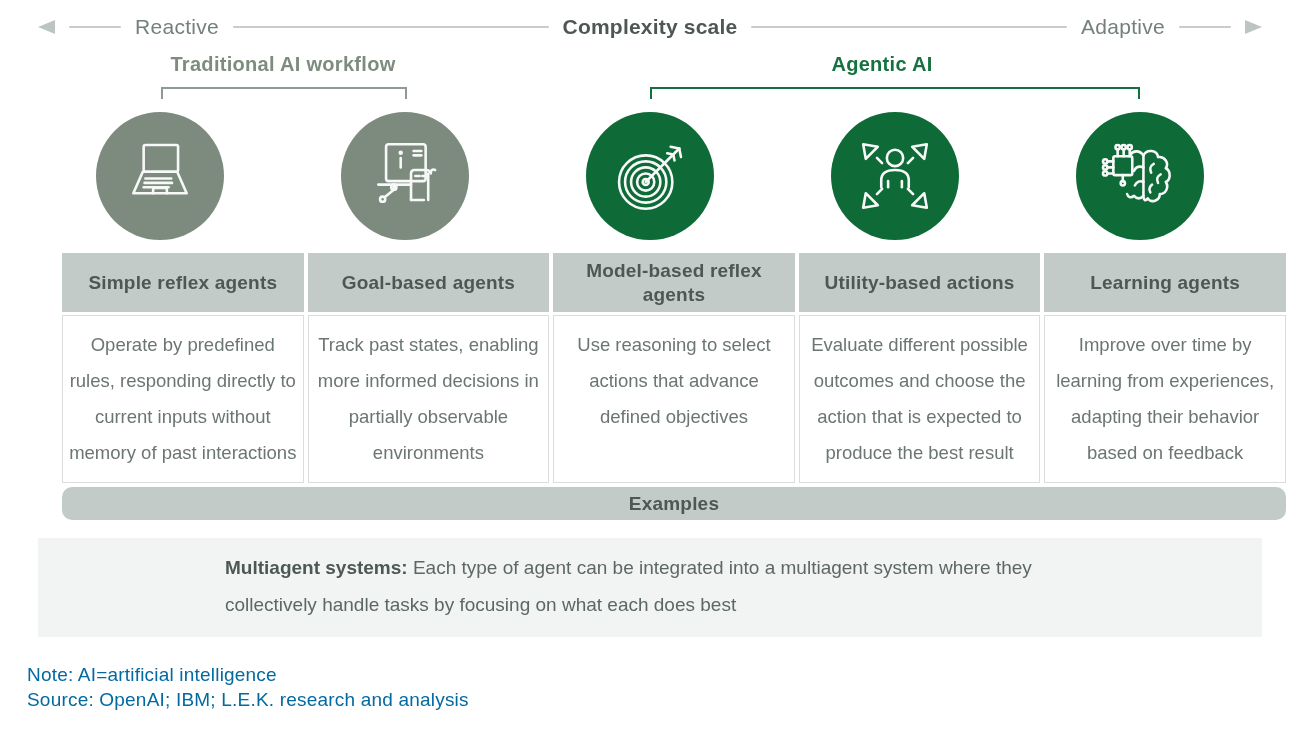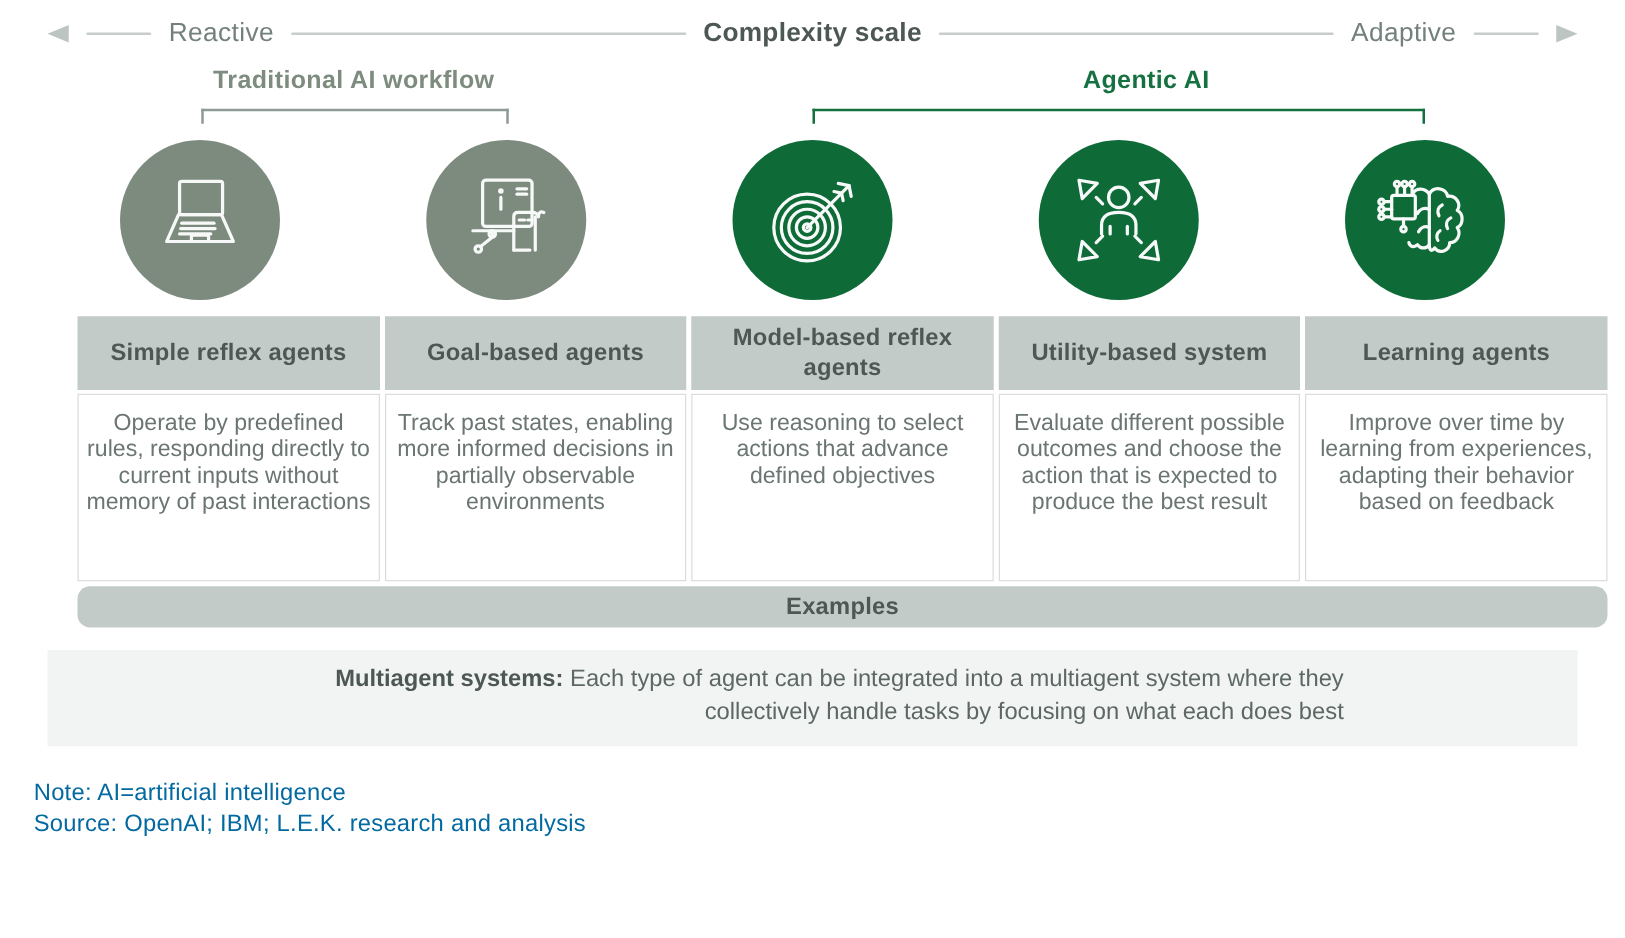--- a/index.html
+++ b/index.html
@@ -19,21 +19,21 @@
   .arrowhead{width:0;height:0;border-top:7px solid transparent;border-bottom:7px solid transparent;}
   .arrowhead.left{border-right:17px solid #bdc5c2;}
   .arrowhead.right{border-left:17px solid #bdc5c2;}
   .scale-label{font-size:21px;color:#73807c;letter-spacing:.3px;}
   .scale-title{font-size:21px;font-weight:bold;color:#4d5855;letter-spacing:.2px;}
 
   
   .groups{position:absolute;left:38px;top:0;width:1224px;height:253px;pointer-events:none;}
   .group-label{position:absolute;top:53px;text-align:center;font-weight:bold;font-size:20px;letter-spacing:.3px;}
   .group-label.trad{left:0;width:490px;color:#7d8c7e;}
-  .group-label.agentic{left:512px;width:734px;color:#15713f;}
+  .group-label.agentic{left:477px;width:734px;color:#15713f;}
   .bracket{position:absolute;top:87px;height:12px;border:2px solid;border-bottom:none;box-sizing:border-box;}
   .bracket.trad{left:123px;width:246px;border-color:#8e9b94;}
   .bracket.agentic{left:612px;width:490px;border-color:#157040;}
 
   
   .icons-row{position:absolute;top:112px;left:38px;width:1224px;display:flex;}
   .icon-col{flex:1;display:flex;justify-content:center;}
   .circle{width:128px;height:128px;border-radius:50%;display:flex;align-items:center;justify-content:center;}
   .circle.sage{background:#7d8b7f;}
   .circle.green{background:#0e6b38;}
@@ -45,36 +45,36 @@
   .table{margin:0 34px;width:1224px;padding-left:28px;}
   .grid-row{display:flex;gap:4px;}
   .cell{flex:1;box-sizing:border-box;text-align:center;}
   .header-cell{
     background:#c2cbc8;color:#4d5855;font-weight:bold;font-size:19px;line-height:24px;
     min-height:59px;display:flex;align-items:center;justify-content:center;padding:4px 10px;
     letter-spacing:.2px;
   }
   .desc-row{margin-top:3px;}
   .desc-cell{
-    background:#fff;border:1px solid #d9dedc;color:#6b7673;font-size:18.5px;line-height:21px;
+    background:#fff;border:1px solid #d9dedc;color:#6b7673;font-size:18.5px;line-height:36px;
     min-height:150px;padding:11px 5px;display:block;
   }
   .examples-band{
     margin-top:4px;background:#c2cbc8;height:33px;display:flex;align-items:center;justify-content:center;
     font-weight:bold;font-size:19px;color:#4d5855;letter-spacing:.2px;border-radius:10px;
   }
   .example-cell{
     background:#fff;border:1px solid #d9dedc;color:#6b7673;font-size:19px;line-height:26px;
     min-height:72px;display:flex;align-items:center;justify-content:center;padding:6px 10px;
   }
 
   
   .multiagent{
-    margin:18px 38px 0;background:#f2f4f3;padding:11px 20px 14px;text-align:right;
-    font-size:19px;line-height:26px;color:#5d6865;
+    margin:18px 38px 0;background:#f2f4f3;padding:11px 20px 14px;text-align:left;
+    font-size:19px;line-height:37px;color:#5d6865;
   }
   .multiagent .inner{max-width:850px;margin:0 auto;}
   .multiagent b{color:#4d5855;}
 
   
   .footnotes{margin:25px 0 0 27px;font-size:19px;line-height:25px;color:#0369a1;letter-spacing:.2px;}
 </style>
 </head>
 <body>
 
@@ -200,21 +200,21 @@
 
     </div>
   </div>
 
   <div class="table">
 
     <div class="grid-row">
       <div class="cell header-cell">Simple reflex agents</div>
       <div class="cell header-cell">Goal-based agents</div>
       <div class="cell header-cell">Model-based reflex agents</div>
-      <div class="cell header-cell">Utility-based system</div>
+      <div class="cell header-cell">Utility-based actions</div>
       <div class="cell header-cell">Learning agents</div>
     </div>
 
     <div class="grid-row desc-row">
       <div class="cell desc-cell">Operate by predefined rules, responding directly to current inputs without memory of past interactions</div>
       <div class="cell desc-cell">Track past states, enabling more informed decisions in partially observable environments</div>
       <div class="cell desc-cell">Use reasoning to select actions that advance defined objectives</div>
       <div class="cell desc-cell">Evaluate different possible outcomes and choose the action that is expected to produce the best result</div>
       <div class="cell desc-cell">Improve over time by learning from experiences, adapting their behavior based on feedback</div>
     </div>

